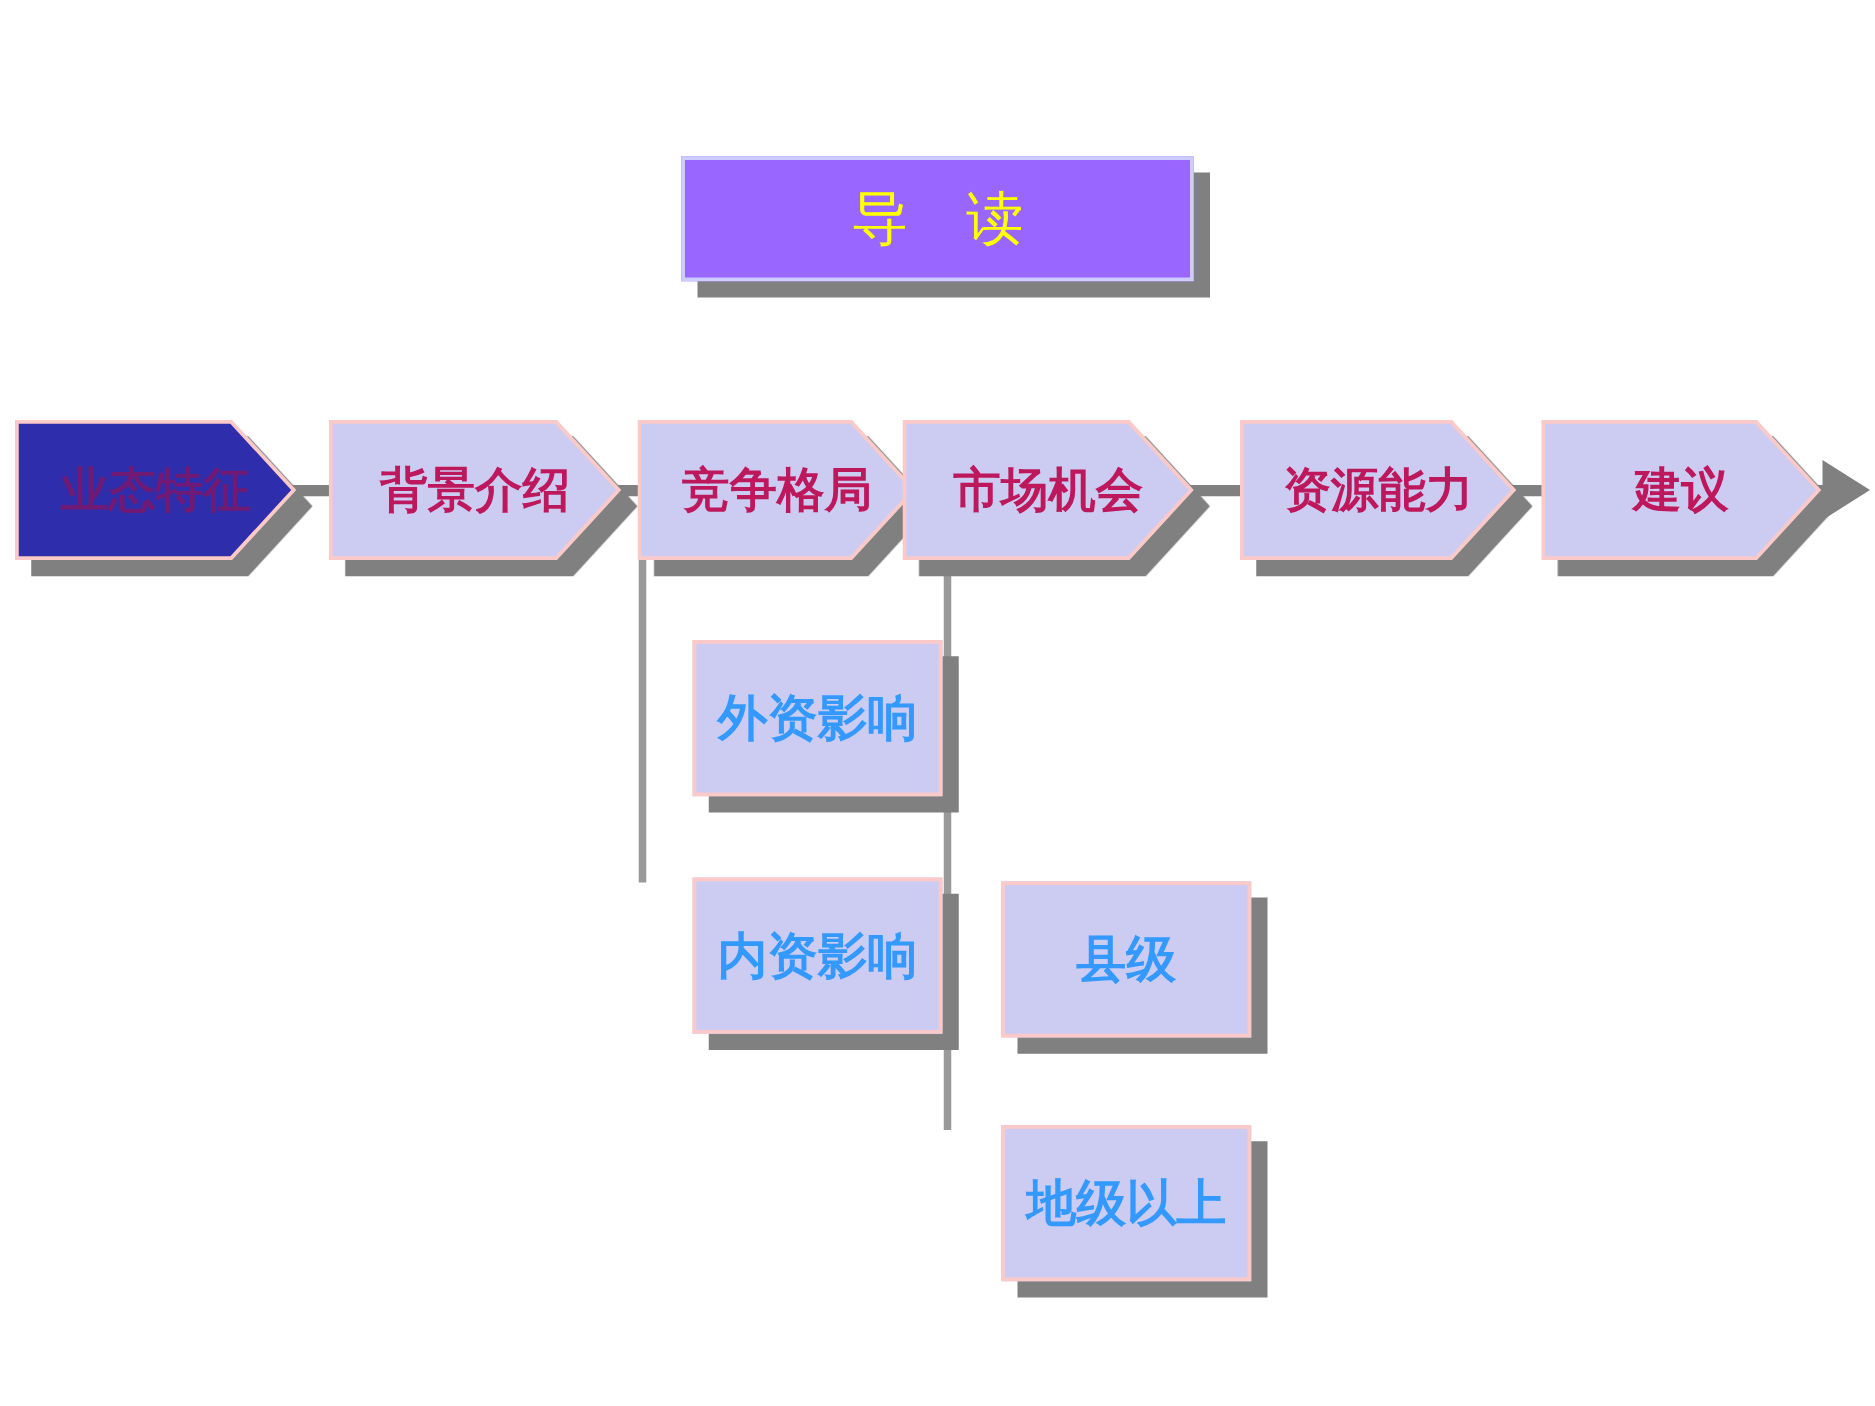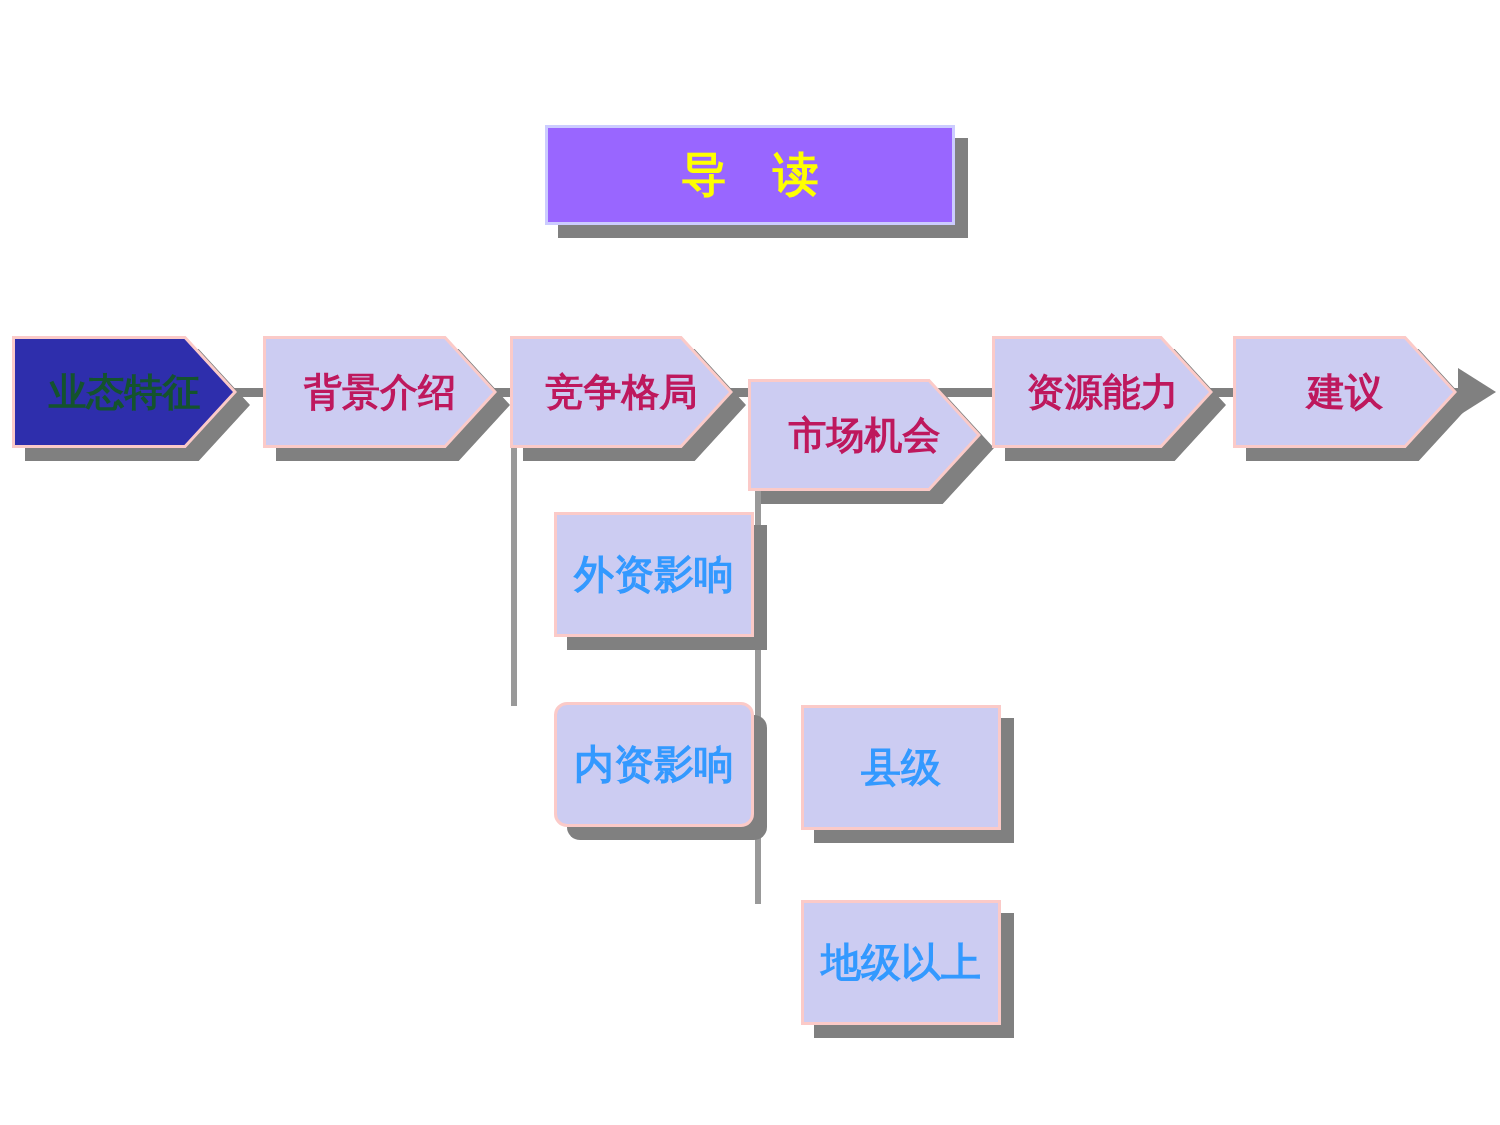--- a/index.html
+++ b/index.html
@@ -18,21 +18,21 @@
     left: 545px; top: 125px;
     width: 404px; height: 94px;
     background: #9966FF;
     border: 3px solid #CCCCFF;
     box-shadow: 13px 13px 0 #808080;
     display: flex; align-items: center; justify-content: center;
   }
   .title-box span {
     color: #FFFF00;
     font-size: 46px;
-    font-weight: bold;
+    font-weight: normal;
     white-space: pre;
   }
 
   
   .flow-line {
     position: absolute;
     left: 218px; top: 388px;
     width: 1248px; height: 9px;
     background: #808080;
     z-index: 1;
@@ -68,21 +68,21 @@
   }
   .arrow-label {
     position: absolute;
     left: 0; top: 0; right: 0; bottom: 0;
     display: flex; align-items: center; justify-content: center;
     font-size: 38px;
     font-weight: bold;
     color: #be185d;
     z-index: 3;
   }
-  .arrow.active .arrow-label { color: #14532d; }
+  .arrow.active .arrow-label { color: #701a75; }
 
   
   .sub-box {
     position: absolute;
     width: 194px;
     background: #CCCCF2;
     border: 3px solid #FBCAC8;
     box-shadow: 13px 13px 0 #808080;
     display: flex; align-items: center; justify-content: center;
     z-index: 2;
@@ -124,21 +124,21 @@
     <span class="arrow-label">背景介绍</span>
   </div>
 
   <div class="arrow" style="left:510px; width:223px;">
     <svg width="223" height="112">
       <polygon points="1.5,1.5 171,1.5 221,56 171,110.5 1.5,110.5" fill="#CCCCF2" stroke="#FBCAC8" stroke-width="3"></polygon>
     </svg>
     <span class="arrow-label">竞争格局</span>
   </div>
 
-  <div class="arrow" style="left:748px; width:233px;margin-top:43px;">
+  <div class="arrow" style="left:722px; width:233px;">
     <svg width="233" height="112">
       <polygon points="1.5,1.5 181,1.5 231,56 181,110.5 1.5,110.5" fill="#CCCCF2" stroke="#FBCAC8" stroke-width="3"></polygon>
     </svg>
     <span class="arrow-label">市场机会</span>
   </div>
 
   <div class="arrow" style="left:992px; width:221px;">
     <svg width="221" height="112">
       <polygon points="1.5,1.5 169,1.5 219,56 169,110.5 1.5,110.5" fill="#CCCCF2" stroke="#FBCAC8" stroke-width="3"></polygon>
     </svg>
@@ -148,21 +148,21 @@
   <div class="arrow" style="left:1233px; width:224px;">
     <svg width="224" height="112">
       <polygon points="1.5,1.5 172,1.5 222,56 172,110.5 1.5,110.5" fill="#CCCCF2" stroke="#FBCAC8" stroke-width="3"></polygon>
     </svg>
     <span class="arrow-label">建议</span>
   </div>
 
   <div class="sub-box" style="left:510px; top:512px; height:119px;">
     <span>外资影响</span>
   </div>
-  <div class="sub-box" style="left:510px; top:702px; height:119px;border-radius:13px;">
+  <div class="sub-box" style="left:510px; top:702px; height:119px;">
     <span>内资影响</span>
   </div>
 
   <div class="sub-box" style="left:757px; top:705px; height:119px;">
     <span>县级</span>
   </div>
   <div class="sub-box" style="left:757px; top:900px; height:119px;">
     <span>地级以上</span>
   </div>
 

